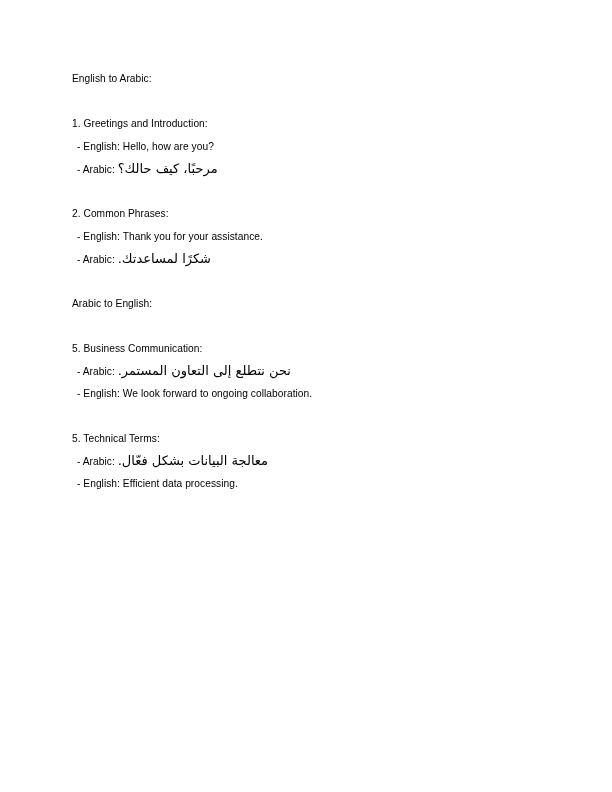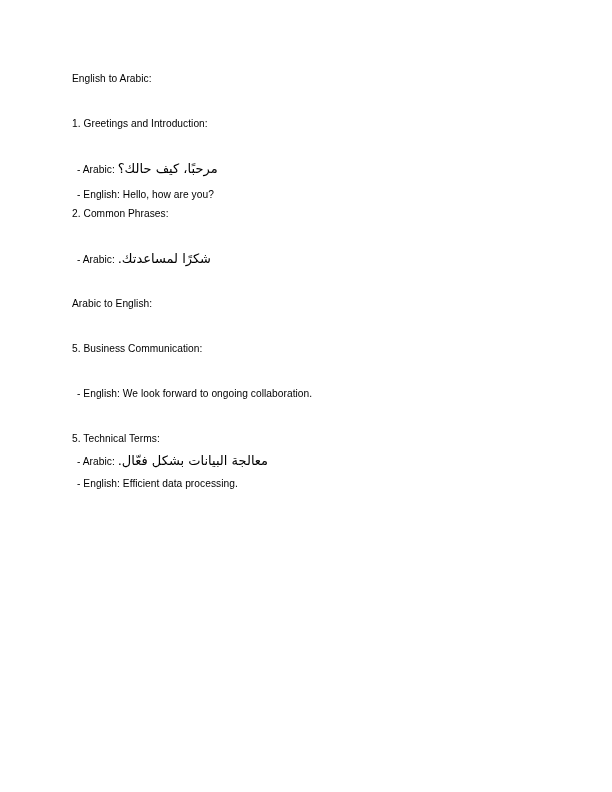--- a/index.html
+++ b/index.html
@@ -47,40 +47,46 @@
 
 <div class="page">
 
   <div class="line" style="top:72px;">
     <span>English to Arabic:</span>
   </div>
 
   <div class="line" style="top:117px;">
     <span>1. Greetings and Introduction:</span>
   </div>
-  <div class="line indent" style="top:140px;margin-top:48px;">
+  <div class="line indent" style="top:140px;">
     <span>- English: </span><span>Hello, how are you?</span>
   </div>
   <div class="line indent" style="top:162px;">
     <span>- Arabic: </span><span class="ar">مرحبًا، كيف حالك؟</span>
   </div>
 
   <div class="line" style="top:207px;text-align:center;">
     <span>2. Common Phrases:</span>
+  </div>
+  <div class="line indent" style="top:230px;">
+    <span>- English: </span><span>Thank you for your assistance.</span>
   </div>
   <div class="line indent" style="top:252px;">
     <span>- Arabic: </span><span class="ar">شكرًا لمساعدتك.</span>
   </div>
 
   <div class="line" style="top:297px;">
     <span>Arabic to English:</span>
   </div>
 
   <div class="line" style="top:342px;">
     <span>5. Business Communication:</span>
+  </div>
+  <div class="line indent" style="top:364px;">
+    <span>- Arabic: </span><span class="ar">نحن نتطلع إلى التعاون المستمر.</span>
   </div>
   <div class="line indent" style="top:387px;">
     <span>- English: </span><span>We look forward to ongoing collaboration.</span>
   </div>
 
   <div class="line" style="top:432px;">
     <span>5. Technical Terms:</span>
   </div>
   <div class="line indent" style="top:477px;">
     <span>- English: </span><span>Efficient data processing.</span>

